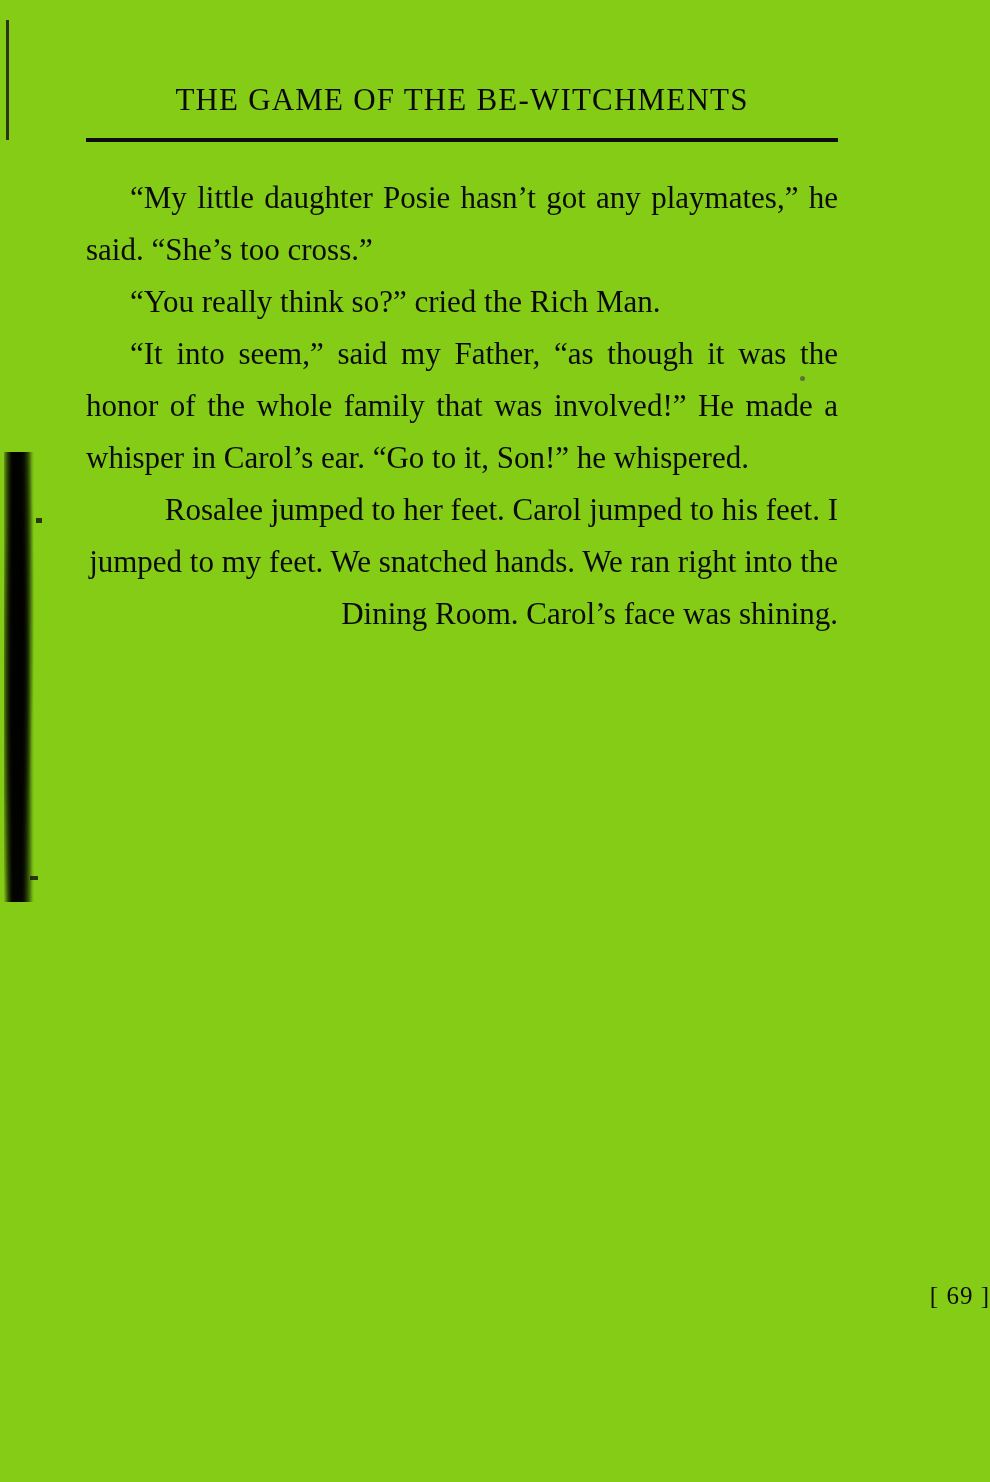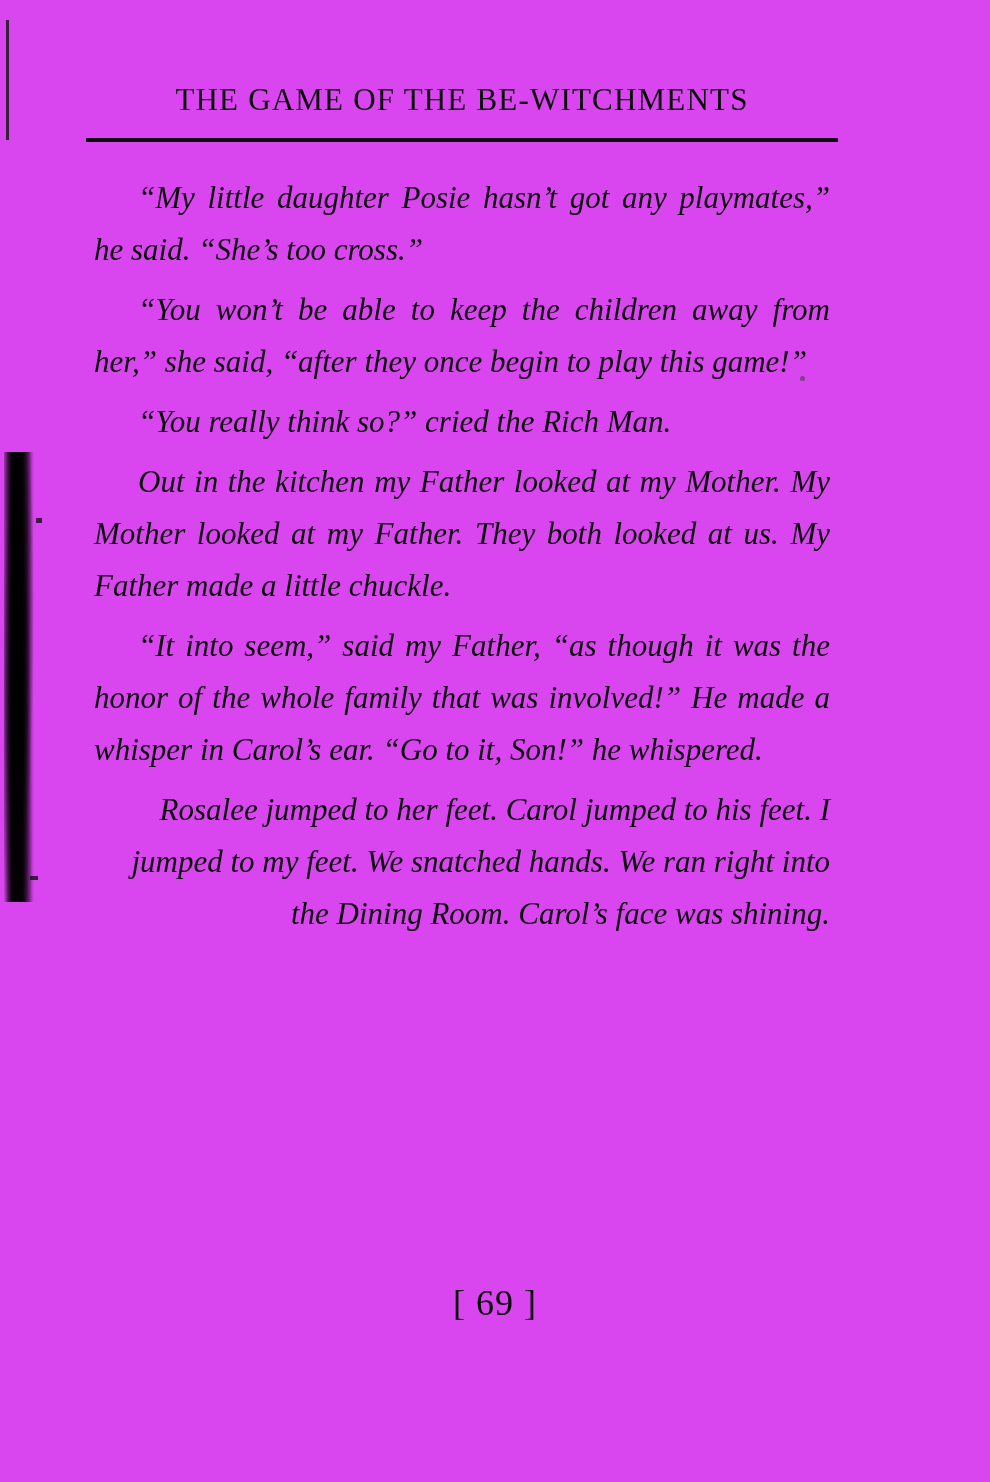--- a/index.html
+++ b/index.html
@@ -4,21 +4,21 @@
 <style>
   html, body {
     margin: 0;
     padding: 0;
     background: #ffffff;
   }
   .page {
     position: relative;
     width: 990px;
     height: 1482px;
-    background: #d946ef;
+    background: #84cc16;
     overflow: hidden;
     font-family: "Liberation Serif", serif;
     color: #0b0b0b;
   }
 
   
   .edge-line {
     position: absolute;
     left: 6px;
     top: 20px;
@@ -71,35 +71,34 @@
 
   .body-text {
     margin-top: 30px;
     font-size: 31px;
     line-height: 52px;
     text-align: justify;
     text-justify: inter-word;
     color: #0b0b0b;
   }
   .body-text p {
-    margin: 8px;
+    margin: 0;
     text-indent: 44px;
-    font-style: italic;
   }
   .body-text p:last-child {
     text-align: right;
   }
 
   .folio {
     position: absolute;
     left: 0;
     right: 0;
     top: 1282px;
-    text-align: center;
-    font-size: 36px;
+    text-align: right;
+    font-size: 25px;
     letter-spacing: 1px;
     color: #0b0b0b;
   }
 
   .speck {
     position: absolute;
     background: #4a4a4a;
     border-radius: 50%;
     opacity: 0.7;
   }
@@ -116,22 +115,20 @@
 
   <div class="speck" style="left:800px; top:376px; width:5px; height:5px;"></div>
 
   <div class="content">
 
     <div class="running-head">THE  GAME  OF  THE  BE-WITCHMENTS</div>
     <div class="head-rule"></div>
 
     <div class="body-text">
       <p>“My little daughter Posie hasn’t got any playmates,” he said. “She’s too cross.”</p>
-      <p>“You won’t be able to keep the children away from her,” she said, “after they once begin to play this game!”</p>
       <p>“You really think so?” cried the Rich Man.</p>
-      <p>Out in the kitchen my Father looked at my Mother.  My Mother looked at my Father.  They both looked at us.  My Father made a little chuckle.</p>
       <p>“It into seem,” said my Father, “as though it was the honor of the whole family that was involved!”  He made a whisper in Carol’s ear.  “Go to it, Son!” he whispered.</p>
       <p>Rosalee jumped to her feet.  Carol jumped to his feet.  I jumped to my feet.  We snatched hands.  We ran right into the Dining Room.  Carol’s face was shining.</p>
     </div>
   </div>
 
   <div class="folio">[ 69 ]</div>
 </div>
 
 </body></html>

